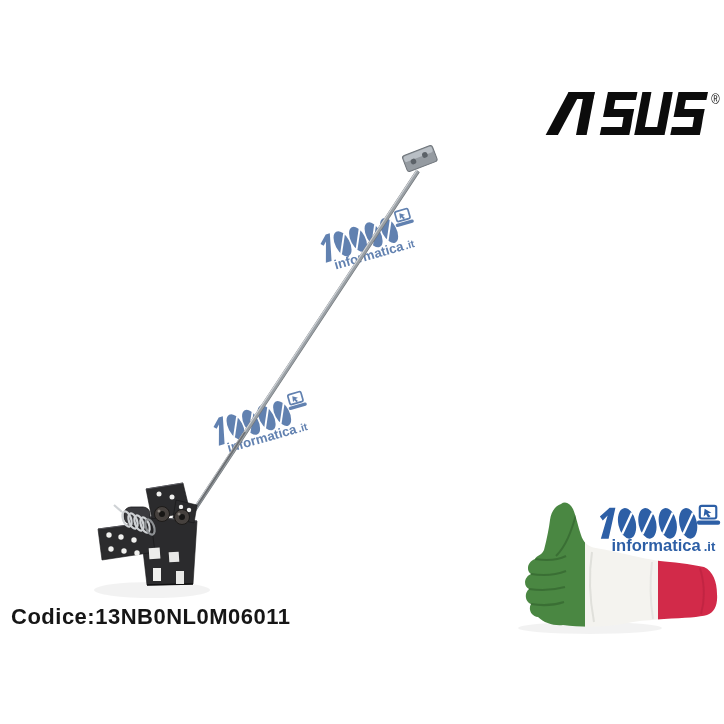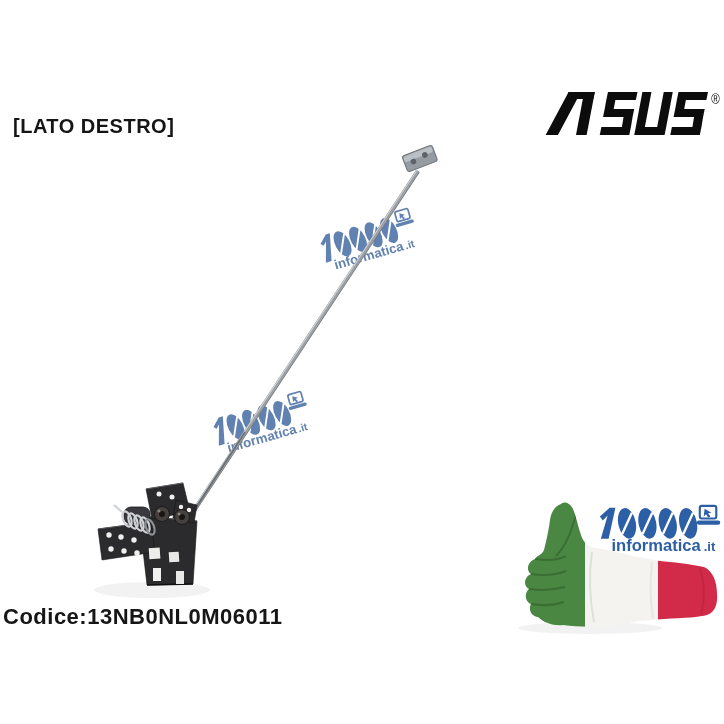--- a/index.html
+++ b/index.html
@@ -5,32 +5,31 @@
   html,body{margin:0;padding:0;background:#fff;}
   .canvas{
     position:relative;width:724px;height:724px;background:#ffffff;overflow:hidden;
     font-family:"Liberation Sans",sans-serif;
   }
   .side-label{
     position:absolute;left:13px;top:115px;
     font-size:20px;font-weight:700;letter-spacing:.5px;color:#151515;white-space:nowrap;
   }
   .code-label{
-    position:absolute;left:3px;top:604px;
+    position:absolute;left:11px;top:604px;
     font-size:22px;font-weight:600;letter-spacing:.5px;color:#161616;white-space:nowrap;
   }
   svg text{font-family:"Liberation Sans",sans-serif;}
   .gfx{position:absolute;left:0;top:0;}
 </style>
 </head>
 <body>
 
 <div class="canvas">
 
-  <div class="side-label">[LATO DESTRO]</div>
 
   <div class="code-label"><span>Codice:</span><span>13NB0NL0M06011</span></div>
 
   <svg class="gfx" width="724" height="724" viewBox="0 0 724 724">
 
     <defs>
       <clipPath id="handClip">
         <path d="M 561,504
                  C 555,506 551,512 550,520
                  C 549,528 547,538 544,550

